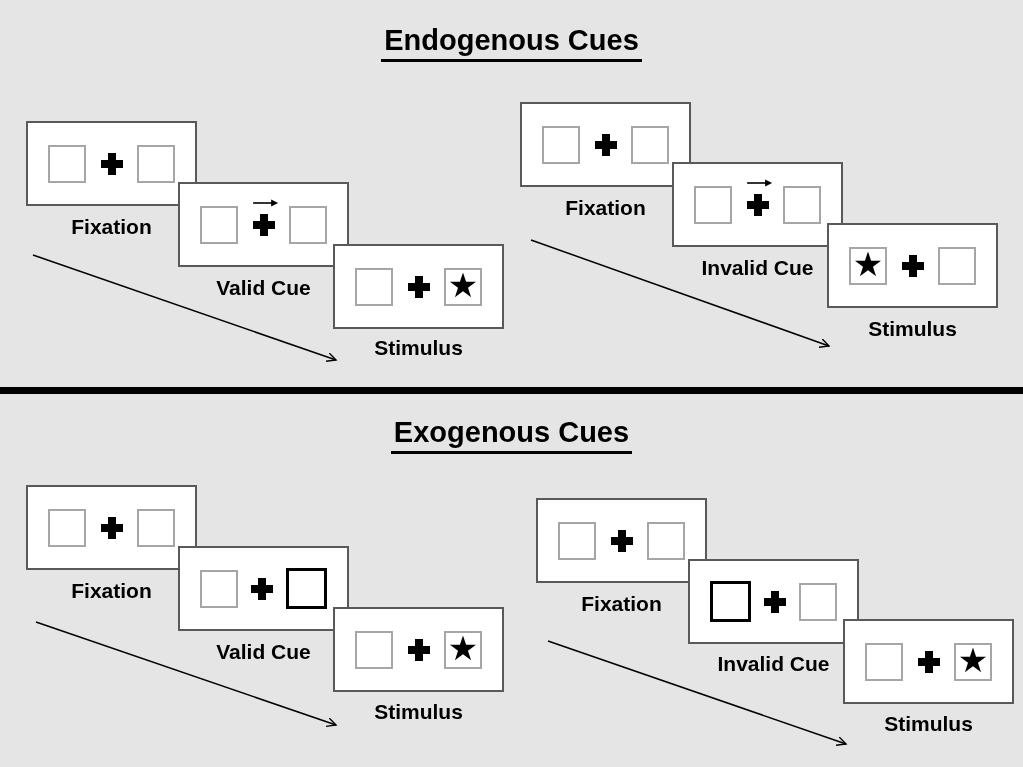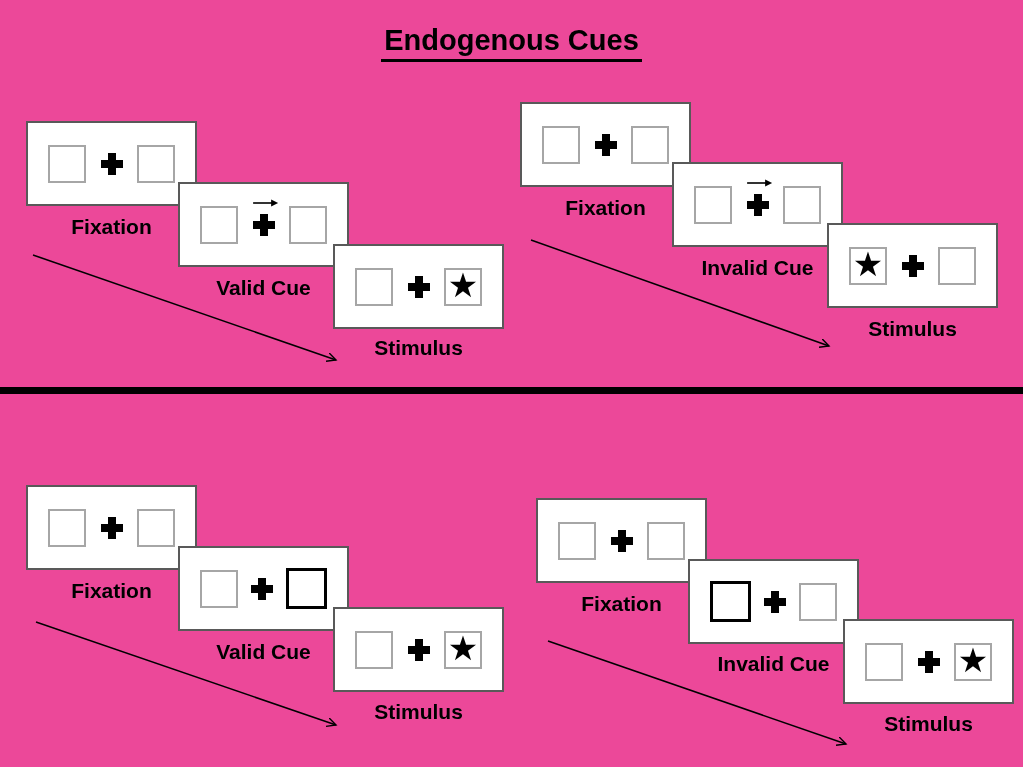--- a/index.html
+++ b/index.html
@@ -1,17 +1,17 @@
 <!DOCTYPE html>
 <html><head>
 <meta charset="utf-8">
 <style>
   html,body{margin:0;padding:0;background:#fff;}
   .canvas{
-    position:relative;width:1023px;height:767px;background:#ec4899;
+    position:relative;width:1023px;height:767px;background:#e5e5e5;
     font-family:"Liberation Sans",sans-serif;color:#000;overflow:hidden;
   }
   .section-title{
     position:absolute;left:0;width:100%;text-align:center;
     font-size:29px;font-weight:bold;letter-spacing:0px;
   }
   .section-title span{
     display:inline-block;border-bottom:3px solid #000;padding:0 3px 2px 3px;
   }
   .divider{position:absolute;left:0;top:387px;width:1023px;height:7px;background:#000;}
@@ -55,20 +55,23 @@
     <line x1="33" y1="255" x2="336" y2="360" stroke="#000" stroke-width="1.5" marker-end="url(#ah)"></line>
     <line x1="531" y1="240" x2="829" y2="346" stroke="#000" stroke-width="1.5" marker-end="url(#ah)"></line>
     <line x1="36" y1="622" x2="336" y2="725" stroke="#000" stroke-width="1.5" marker-end="url(#ah)"></line>
     <line x1="548" y1="641" x2="846" y2="744" stroke="#000" stroke-width="1.5" marker-end="url(#ah)"></line>
   </svg>
 
   <div class="section-title" style="top:24px;">
     <span>Endogenous Cues</span>
   </div>
   <div class="divider"></div>
+  <div class="section-title" style="top:416px;">
+    <span>Exogenous Cues</span>
+  </div>
 
   <div class="panel" style="left:26px;top:121px;">
     <div class="sq"></div>
     <div class="center">
       <div class="cross"></div>
     </div>
     <div class="sq"></div>
   </div>
   <div class="plabel" style="left:26px;top:215px;">Fixation</div>
 

